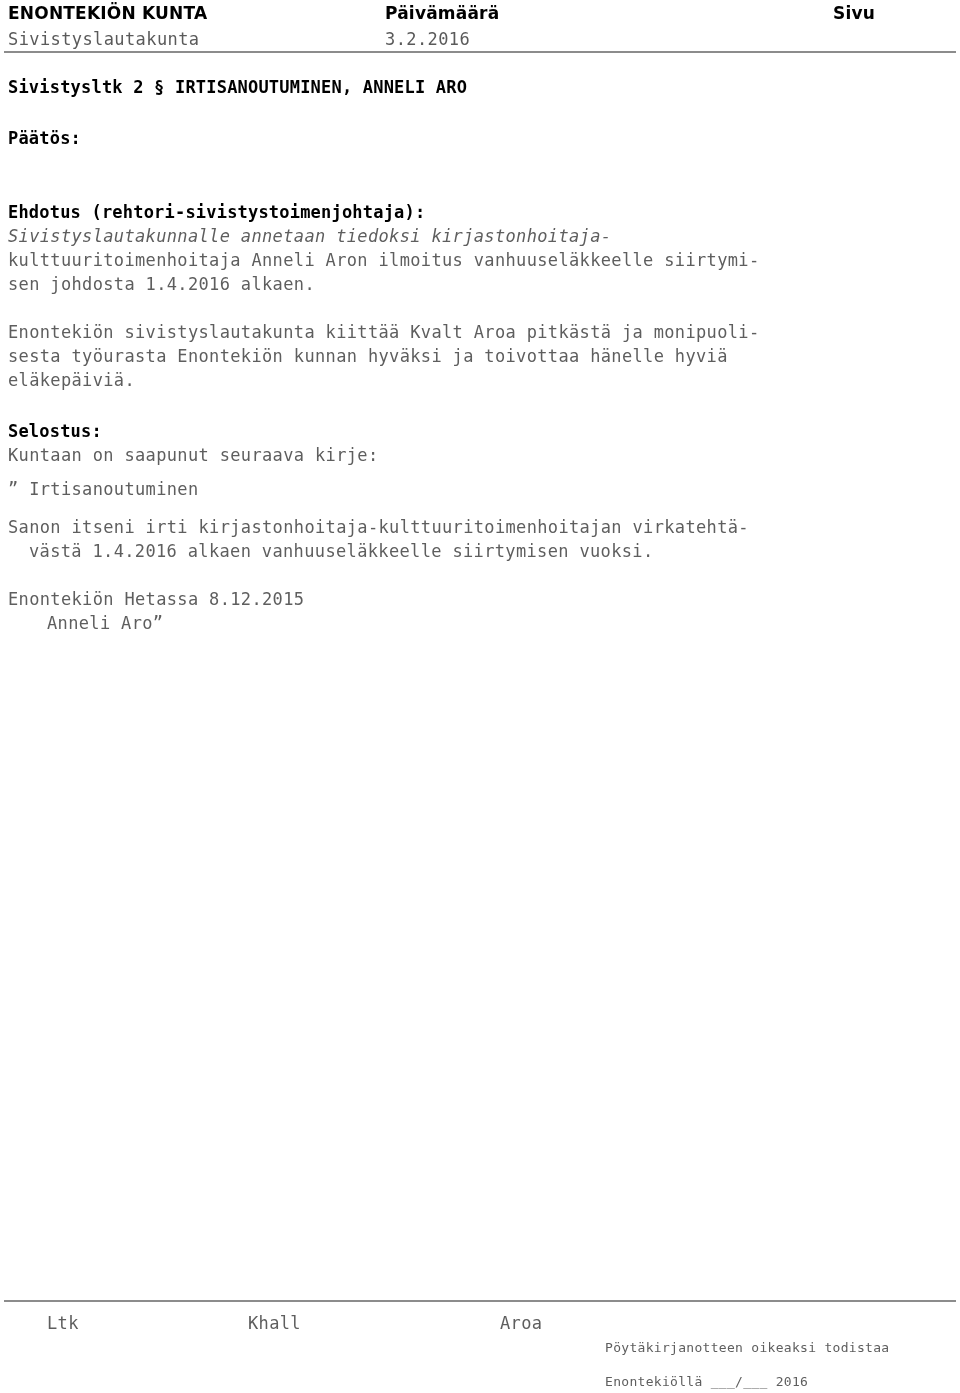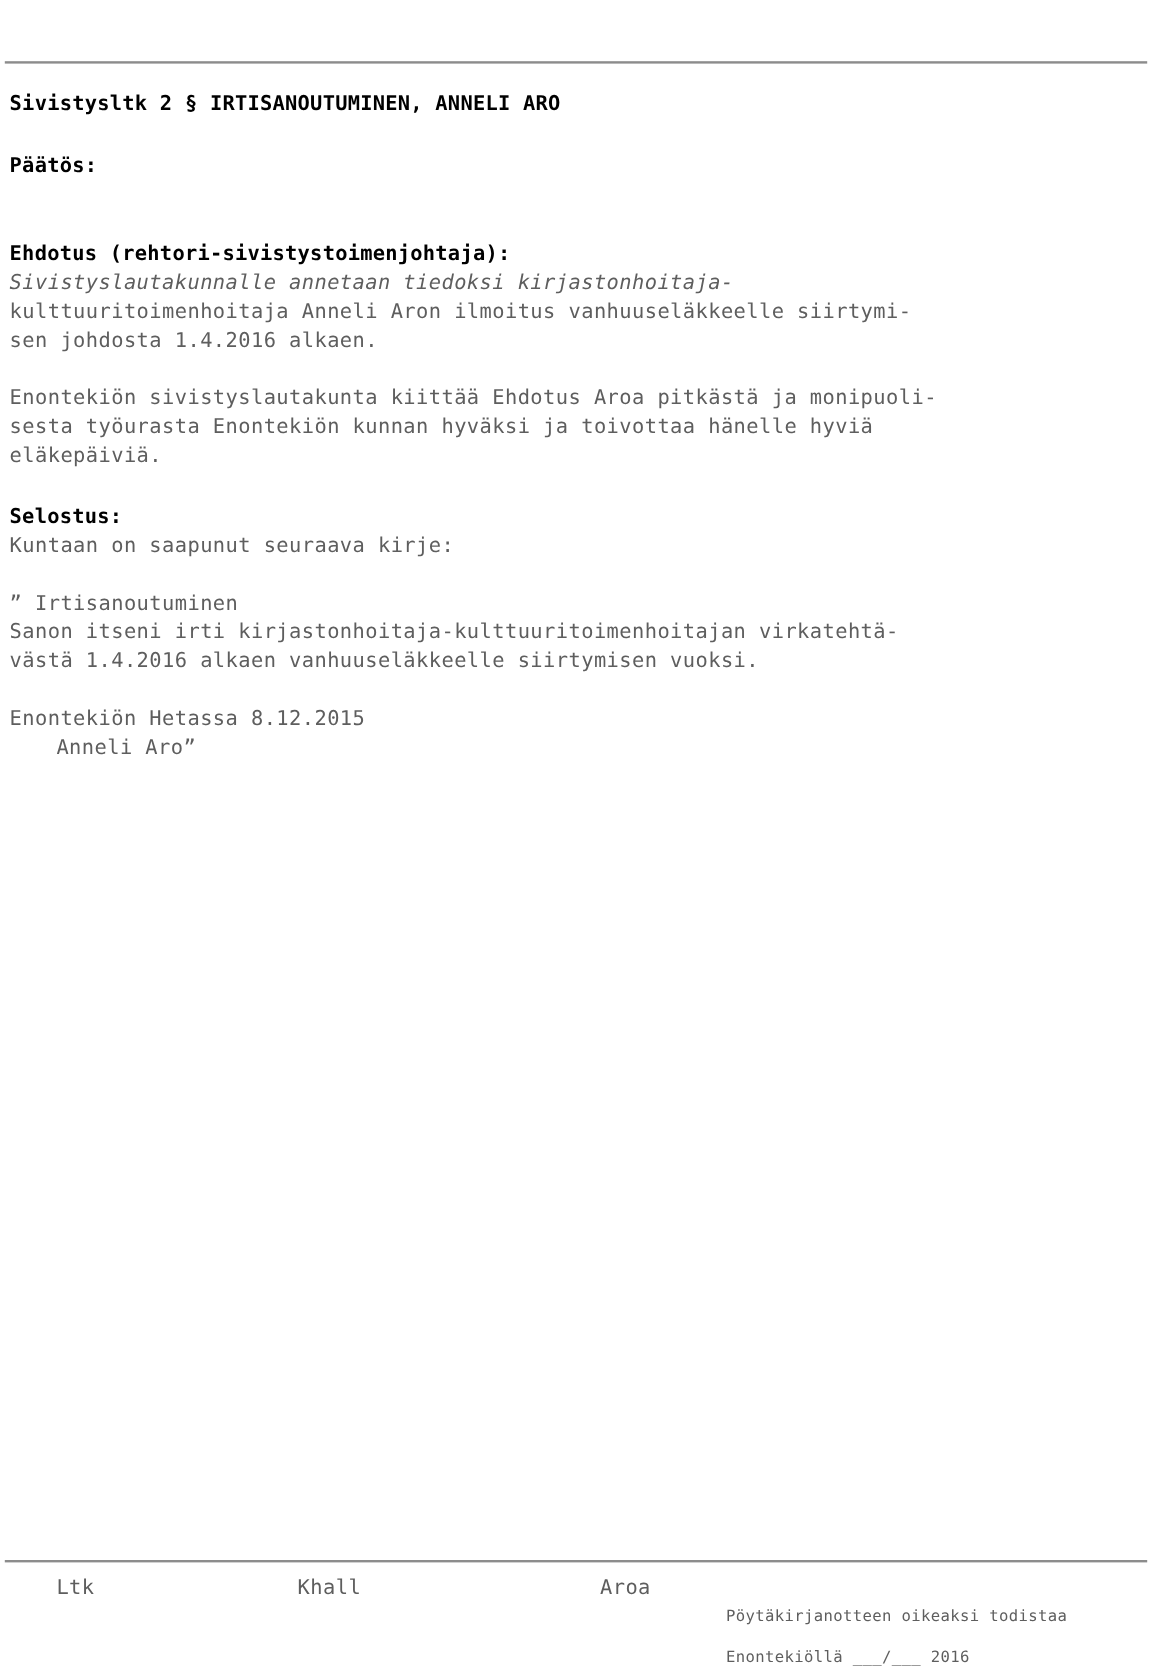--- a/index.html
+++ b/index.html
@@ -134,46 +134,61 @@
     font-family: "DejaVu Sans Mono", "Liberation Mono", monospace;
   }
   .fn-1 { top: 1338px; }
   .fn-2 { top: 1372px; }
 </style>
 </head>
 <body>
 
 <div class="page">
 
+  <div class="doc-header">
+
+    <div class="hdr-row hdr-row-1">
+      <span class="hdr-cell hdr-col-org hdr-strong">ENONTEKIÖN KUNTA</span>
+      <span class="hdr-cell hdr-col-date hdr-strong">Päivämäärä</span>
+      <span class="hdr-cell hdr-col-page hdr-strong">Sivu</span>
+    </div>
+
+    <div class="hdr-row hdr-row-2">
+      <span class="hdr-cell hdr-col-org hdr-normal">Sivistyslautakunta</span>
+      <span class="hdr-cell hdr-col-date hdr-normal">3.2.2016</span>
+      <span class="hdr-cell hdr-col-page hdr-normal"></span>
+    </div>
+
+  </div>
 
   <div class="rule-top"></div>
 
   <div class="doc-body">
 
     <div class="line bold" style="top:75px;">Sivistysltk 2 § IRTISANOUTUMINEN, ANNELI ARO</div>
 
     <div class="line bold" style="top:126px;">Päätös:</div>
 
     <div class="line bold" style="top:200px;">Ehdotus (rehtori-sivistystoimenjohtaja):</div>
 
     <div class="line" style="top:224px;font-style:italic;">Sivistyslautakunnalle annetaan tiedoksi kirjastonhoitaja-</div>
     <div class="line" style="top:248px;">kulttuuritoimenhoitaja Anneli Aron ilmoitus vanhuuseläkkeelle siirtymi-</div>
     <div class="line" style="top:272px;">sen johdosta 1.4.2016 alkaen.</div>
 
-    <div class="line" style="top:320px;">Enontekiön sivistyslautakunta kiittää Ehdotus Aroa pitkästä ja monipuoli-</div>
+    <div class="line" style="top:320px;">Enontekiön sivistyslautakunta kiittää Kvalt Aroa pitkästä ja monipuoli-</div>
     <div class="line" style="top:344px;">sesta työurasta Enontekiön kunnan hyväksi ja toivottaa hänelle hyviä</div>
     <div class="line" style="top:368px;">eläkepäiviä.</div>
 
     <div class="line bold" style="top:419px;">Selostus:</div>
 
     <div class="line" style="top:443px;">Kuntaan on saapunut seuraava kirje:</div>
 
-    <div class="line" style="top:491px;">” Irtisanoutuminen</div>
+    <div class="line" style="top:477px;">” Irtisanoutuminen</div>
     <div class="line" style="top:515px;">Sanon itseni irti kirjastonhoitaja-kulttuuritoimenhoitajan virkatehtä-</div>
-    <div class="line" style="top:539px;">västä 1.4.2016 alkaen vanhuuseläkkeelle siirtymisen vuoksi.</div>
+    <div class="line" style="top:539px;margin-left:21px;">västä 1.4.2016 alkaen vanhuuseläkkeelle siirtymisen vuoksi.</div>
 
     <div class="line" style="top:587px;">Enontekiön Hetassa 8.12.2015</div>
     <div class="line" style="top:611px;margin-left:39px;">Anneli Aro”</div>
 
   </div>
 
   <div class="rule-bottom"></div>
 
   <div>
 

